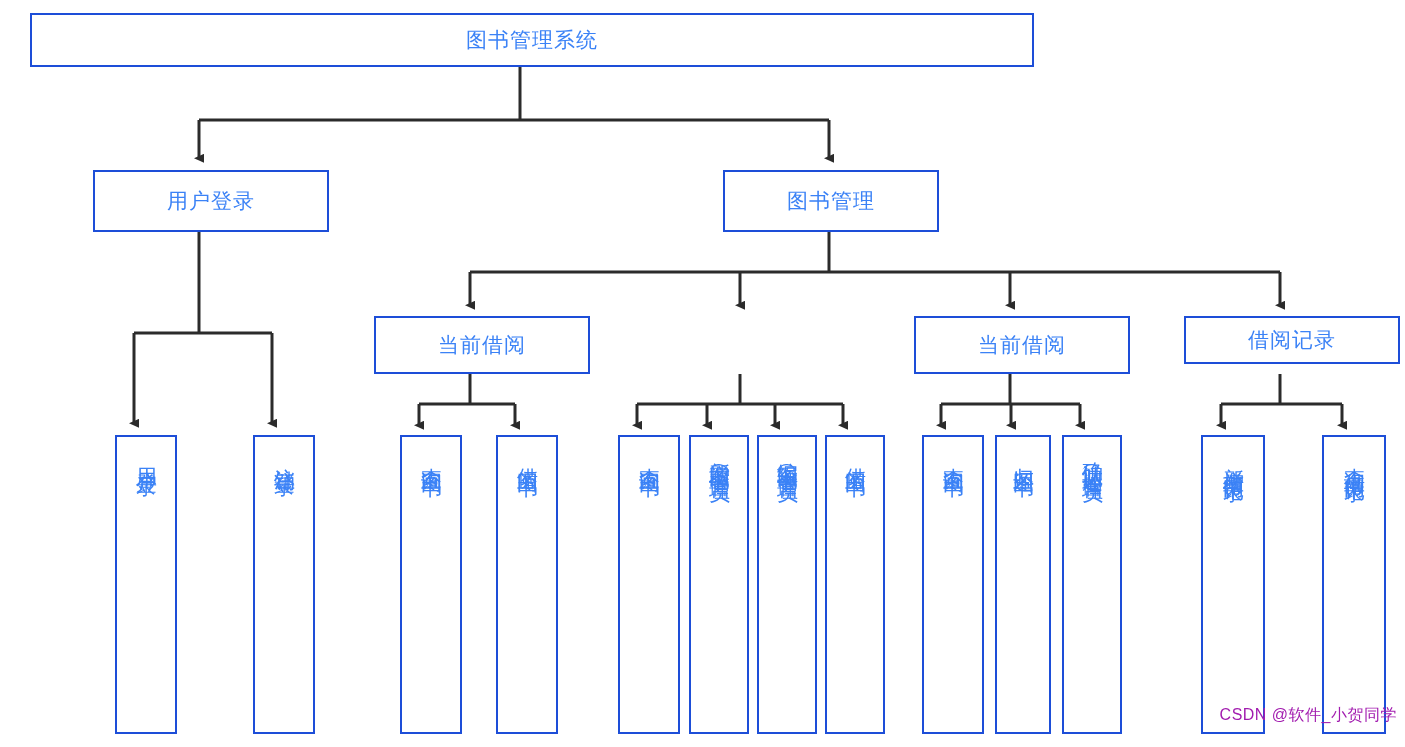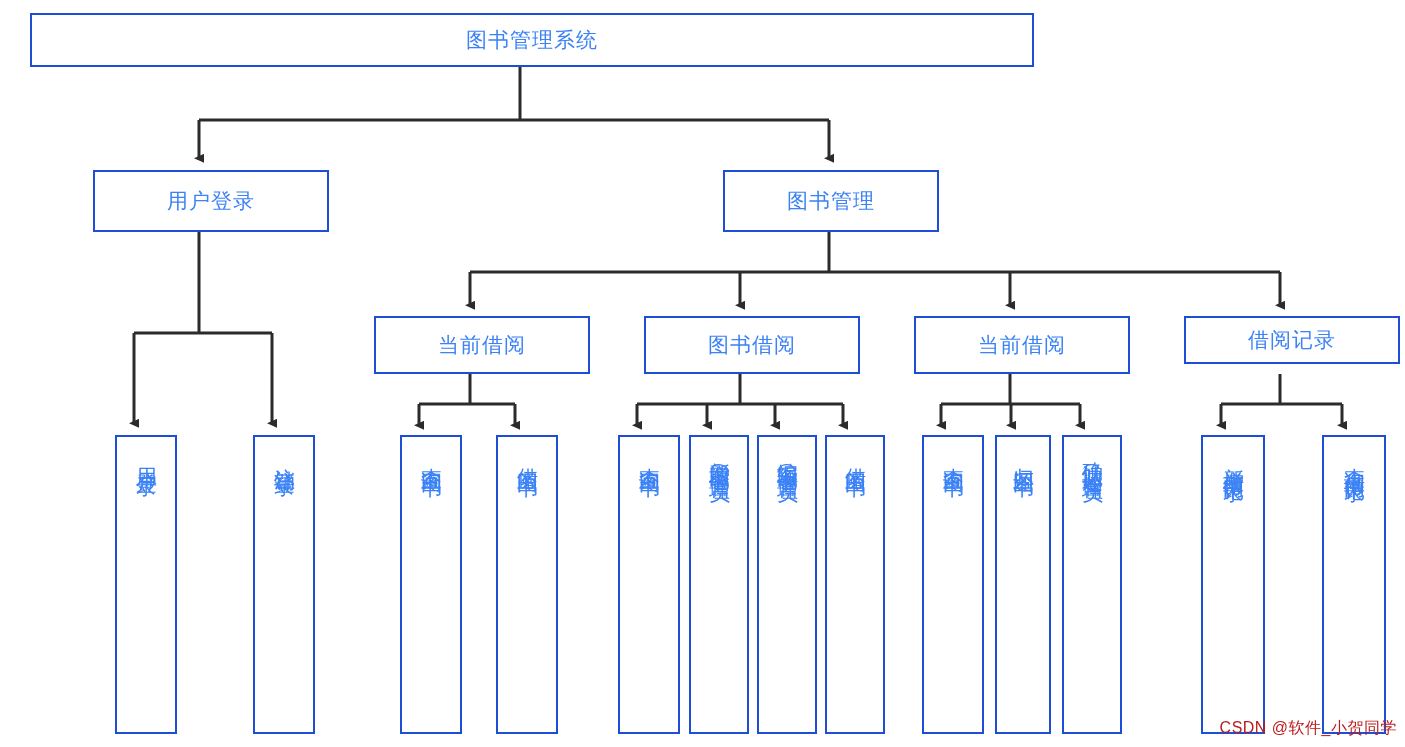--- a/index.html
+++ b/index.html
@@ -57,23 +57,23 @@
     line-height: 1.18;
     white-space: pre;
   }
   .vert .node-label {
     writing-mode: vertical-rl;
     text-orientation: upright;
   }
   #watermark {
     position: absolute;
     right: 8px;
-    bottom: 8px;
+    bottom: 21px;
     font-size: 16px;
-    color: #b91c1c;
+    color: #a21caf;
     letter-spacing: 0.5px;
     white-space: nowrap;
   }
 </style>
 </head>
 <body>
 
 <div id="canvas">
 
   <svg class="connectors" viewBox="0 0 1405 747" xmlns="http://www.w3.org/2000/svg">
@@ -134,23 +134,20 @@
   <div class="node horiz" id="node-l2-0" style="left: 81px; top: 170px; width: 236px; height: 62px;">
     <span class="node-label">用户登录</span>
   </div>
   <div class="node horiz" id="node-l2-1" style="left: 711px; top: 170px; width: 216px; height: 62px;">
     <span class="node-label">图书管理</span>
   </div>
 
   <div class="node horiz" id="node-l3-0" style="left: 362px; top: 316px; width: 216px; height: 58px;">
     <span class="node-label">当前借阅</span>
   </div>
-  <div class="node horiz" id="node-l3-1" style="left: 632px; top: 316px; width: 216px; height: 58px;">
-    <span class="node-label">图书借阅</span>
-  </div>
   <div class="node horiz" id="node-l3-2" style="left: 902px; top: 316px; width: 216px; height: 58px; text-align: right;">
     <span class="node-label">当前借阅</span>
   </div>
   <div class="node horiz" id="node-l3-3" style="left: 1172px; top: 316px; width: 216px; height: 48px;">
     <span class="node-label">借阅记录</span>
   </div>
 
   <div class="node vert" id="node-leaf-0" style="left: 103px; top: 435px; width: 62px; height: 299px;">
     <span class="node-label">用户登录</span>
   </div>

